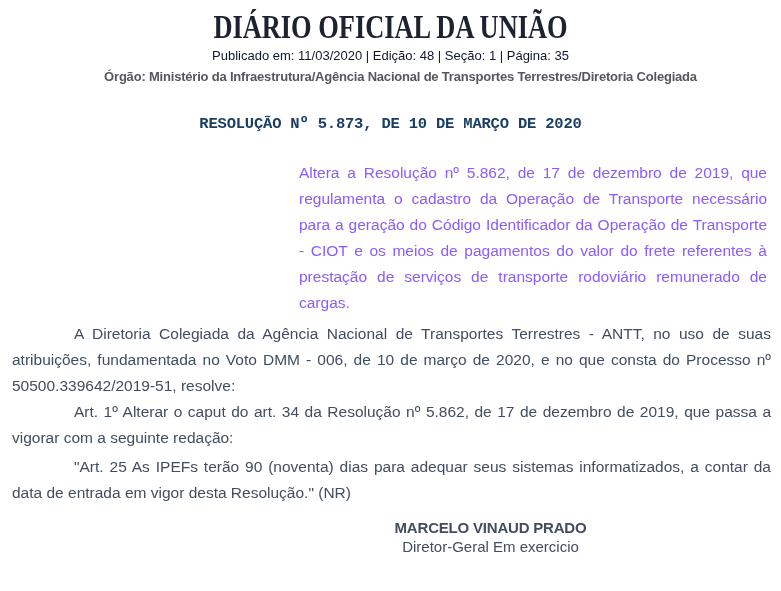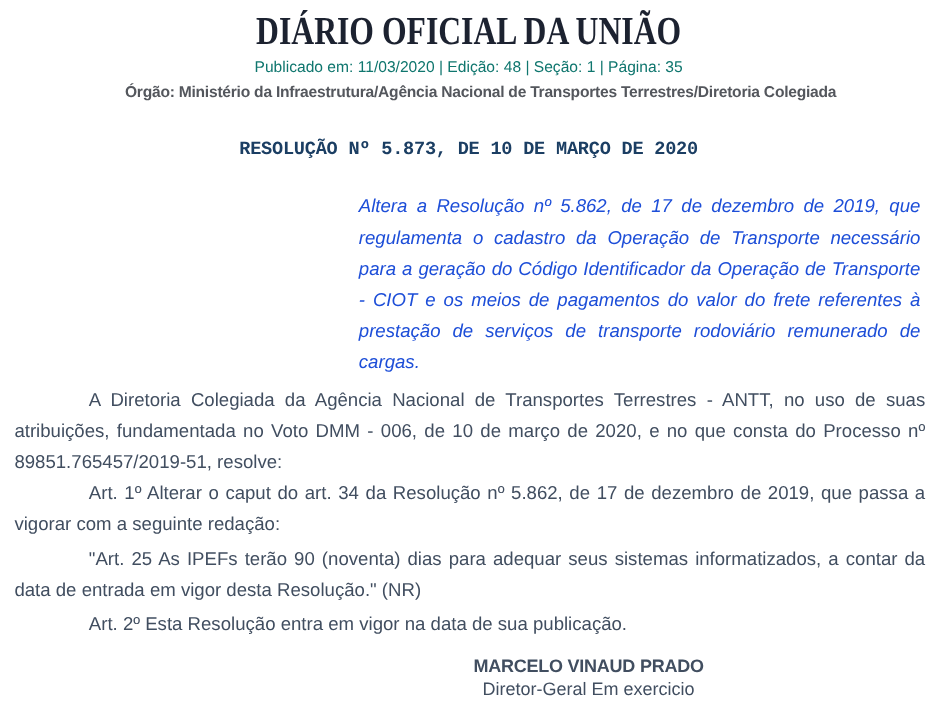--- a/index.html
+++ b/index.html
@@ -22,21 +22,21 @@
     line-height: 38px;
     color: #1c2230;
     transform: scaleX(0.80);
     transform-origin: center;
     white-space: nowrap;
   }
   .meta {
     font-size: 13px;
     line-height: 16px;
     margin-top: 2px;
-    color: #0f766e;
+    color: #0f172a;
   }
   .organ {
     font-size: 13px;
     font-weight: bold;
     letter-spacing: -0.2px;
     line-height: 17px;
     margin-top: 4px;
     color: #54575d;
     padding-left: 20px;
   }
@@ -50,22 +50,21 @@
     letter-spacing: -0.2px;
     line-height: 20px;
     color: #1b3e63;
     font-family: Liberation Mono, monospace;
   }
   .summary {
     margin: 26px 14px 0 299px;
     text-align: justify;
     font-size: 15.5px;
     line-height: 26px;
-    color: #1d4ed8;
-    font-style: italic;
+    color: #8b5cf6;
   }
   .par {
     margin: 0 10px 0 12px;
     text-indent: 62px;
     text-align: justify;
     font-size: 15.5px;
     line-height: 26px;
     color: #414e60;
   }
   .par.first { margin-top: 5px; }
@@ -101,27 +100,26 @@
     <h1 class="doc-title">DIÁRIO OFICIAL DA UNIÃO</h1>
     <div class="meta">Publicado em: 11/03/2020 | Edição: 48 | Seção: 1 | Página: 35</div>
     <div class="organ">Órgão: Ministério da Infraestrutura/Agência Nacional de Transportes Terrestres/Diretoria Colegiada</div>
   </header>
 
   <main>
     <h2 class="res-title">RESOLUÇÃO Nº 5.873, DE 10 DE MARÇO DE 2020</h2>
 
     <div class="summary">Altera a Resolução nº 5.862, de 17 de dezembro de 2019, que regulamenta o cadastro da Operação de Transporte necessário para a geração do Código Identificador da Operação de Transporte - CIOT e os meios de pagamentos do valor do frete referentes à prestação de serviços de transporte rodoviário remunerado de cargas.</div>
 
-    <div class="par first">A Diretoria Colegiada da Agência Nacional de Transportes Terrestres - ANTT, no uso de suas atribuições, fundamentada no Voto DMM - 006, de 10 de março de 2020, e no que consta do Processo nº 89851.765457/2019-51, resolve:</div>
+    <div class="par first">A Diretoria Colegiada da Agência Nacional de Transportes Terrestres - ANTT, no uso de suas atribuições, fundamentada no Voto DMM - 006, de 10 de março de 2020, e no que consta do Processo nº 50500.339642/2019-51, resolve:</div>
 
     <div class="par">Art. 1º Alterar o caput do art. 34 da Resolução nº 5.862, de 17 de dezembro de 2019, que passa a vigorar com a seguinte redação:</div>
 
     <div class="par p3">"Art. 25 As IPEFs terão 90 (noventa) dias para adequar seus sistemas informatizados, a contar da data de entrada em vigor desta Resolução." (NR)</div>
 
-    <div class="par p4">Art. 2º Esta Resolução entra em vigor na data de sua publicação.</div>
 
     <div class="signature">
       <div class="sig-name">MARCELO VINAUD PRADO</div>
       <div class="sig-role">Diretor-Geral Em exercicio</div>
     </div>
   </main>
 
 </div>
 
 </body></html>

